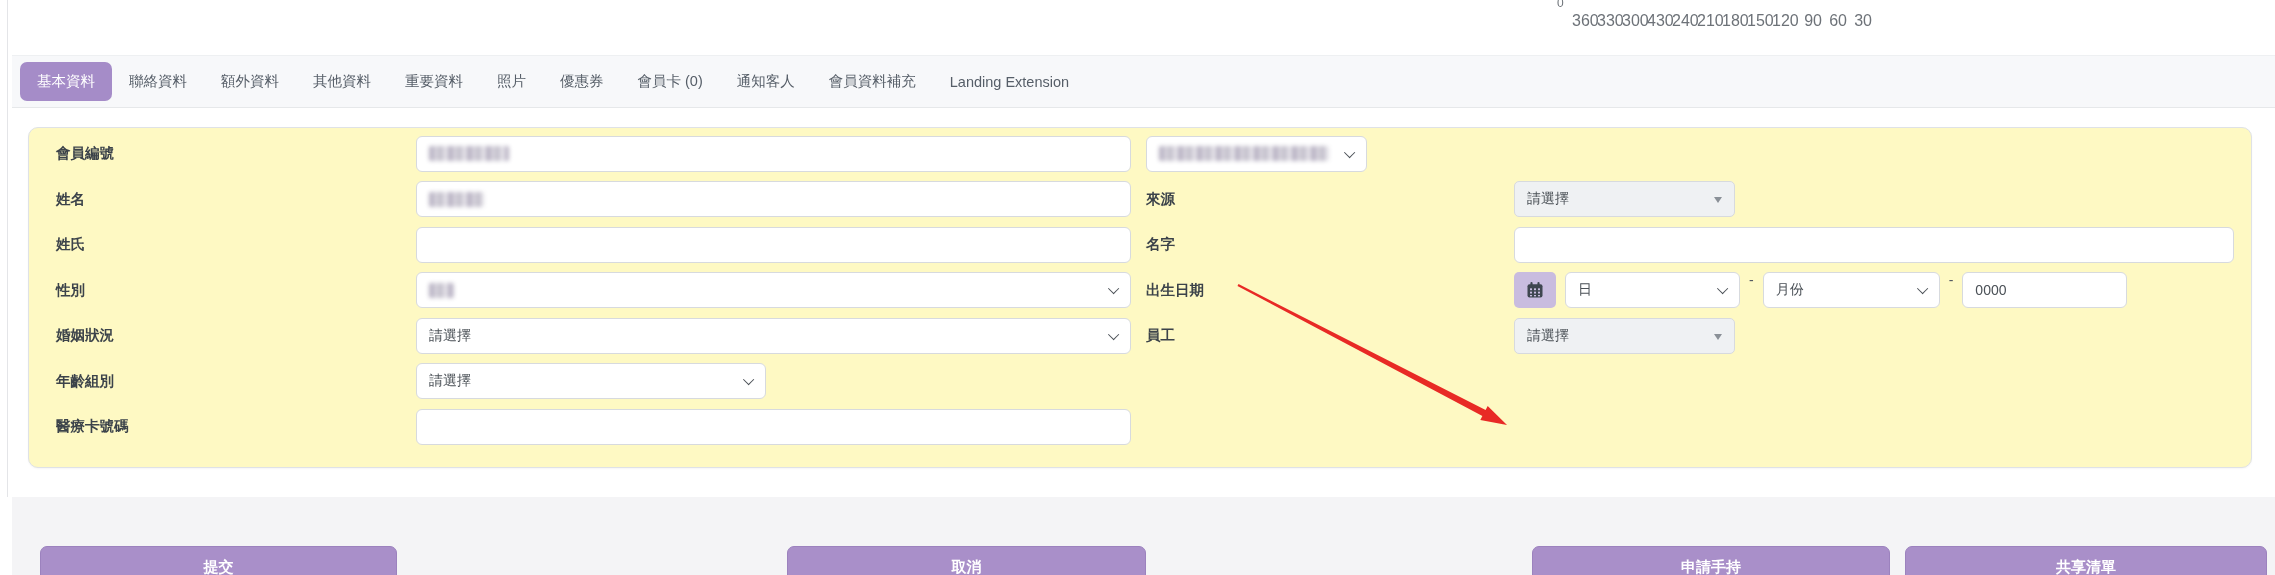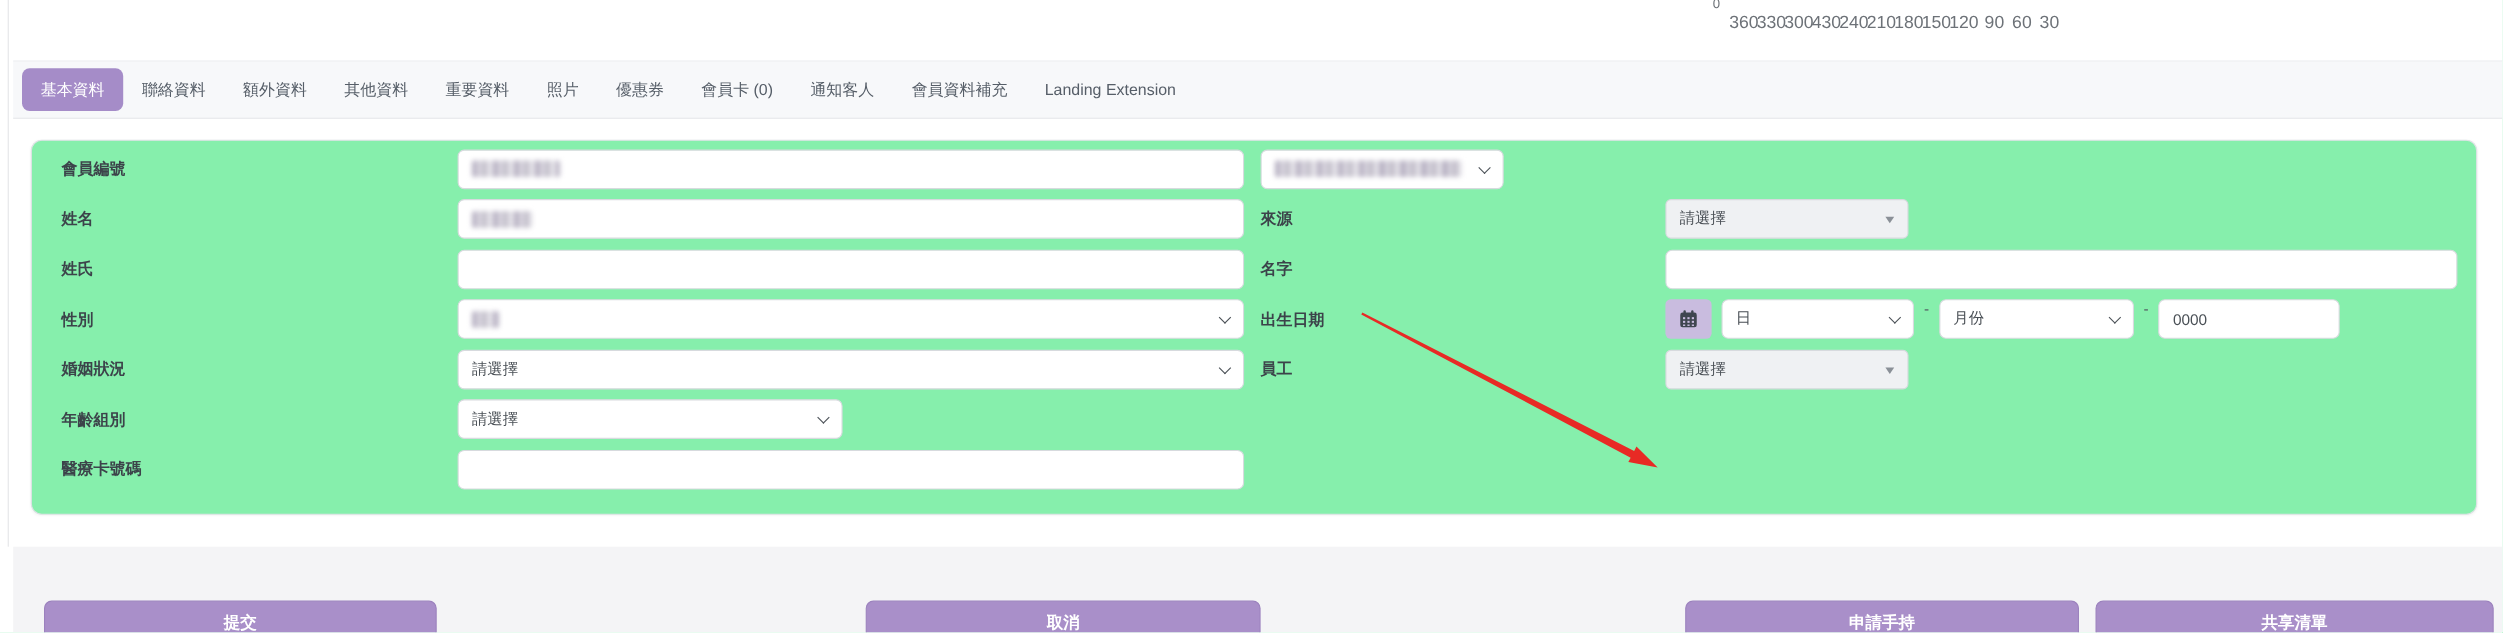--- a/index.html
+++ b/index.html
@@ -17,21 +17,21 @@
   
   .tab-bar { position:absolute; left:12px; top:55px; width:2275px; height:53px;
     background:#f7f8fa; border-top:1px solid #eef0f2; border-bottom:1px solid #e6e8ea;
     display:flex; align-items:center; padding-left:8px; }
   .tab { font-size:14.5px; color:#565e68; padding:10px 17px; border-radius:7px;
     white-space:nowrap; cursor:pointer; }
   .tab.active { background:#a58cc8; color:#fff; }
 
   
   .panel { position:absolute; left:28px; top:127px; width:2224px; height:341px;
-    background:#86efac; border:1px solid #dfe2e6; border-radius:10px;
+    background:#fef9c3; border:1px solid #dfe2e6; border-radius:10px;
     box-shadow:0 1px 2px rgba(0,0,0,.04); }
   .col { position:absolute; top:3px; }
   .col-left  { left:27px;  width:1076px; }
   .col-right { left:1117px; width:1118px; }
   .frow { height:45.5px; display:flex; align-items:center; }
   .flabel { font-size:14.5px; font-weight:700; color:#3c434a; flex:none; }
   .col-left  .flabel { width:360px; }
   .col-right .flabel { width:368px; }
   .fctrl { position:relative; display:flex; align-items:flex-start; }
 

